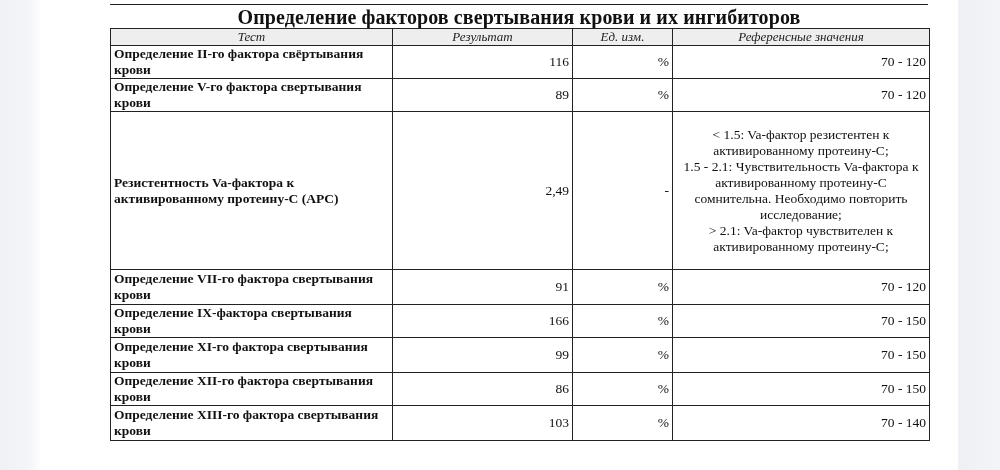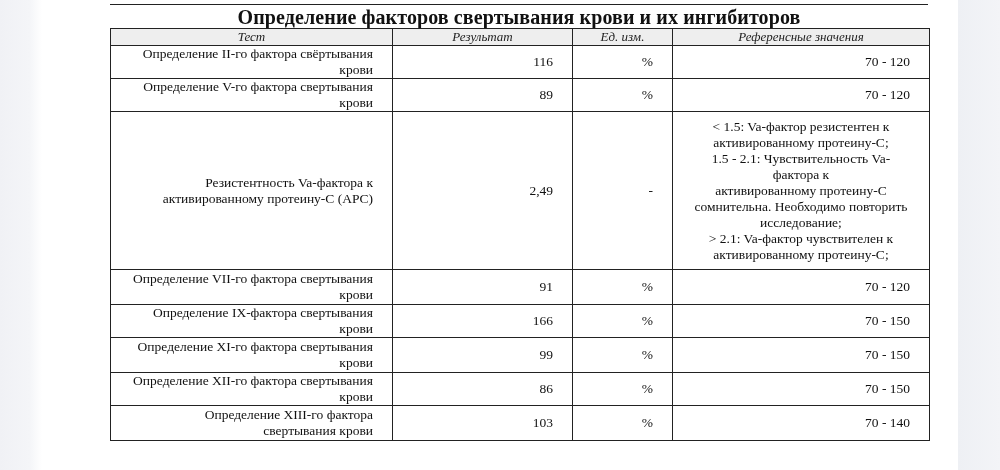--- a/index.html
+++ b/index.html
@@ -28,28 +28,28 @@
     position:absolute; left:110px; top:7px; width:818px; height:21px;
     text-align:center; font-weight:bold; font-size:20px; line-height:21px;
     letter-spacing:0.1px;
   }
   table.results {
     position:absolute; left:110px; top:28px; width:819px;
     border-collapse:collapse; table-layout:fixed;
     font-size:13.5px;
   }
   table.results td, table.results th {
-    border:1.3px solid #222; padding:0 19px; vertical-align:middle;
+    border:1.3px solid #222; padding:0 3px; vertical-align:middle;
     line-height:16px;
   }
   table.results th {
     background:#eeeeee; font-weight:normal; font-style:italic; height:16px;
     font-size:13px; color:#222;
   }
-  td.test { text-align:right; padding-left:3px; }
+  td.test { text-align:left; padding-left:3px;font-weight:bold; }
   td.c { text-align:right; }
   td.ref { text-align:center; line-height:19.5px; }
 </style>
 </head>
 <body>
 
 <div class="side-left"></div>
 <div class="page"></div>
 <div class="side-right"></div>
 

